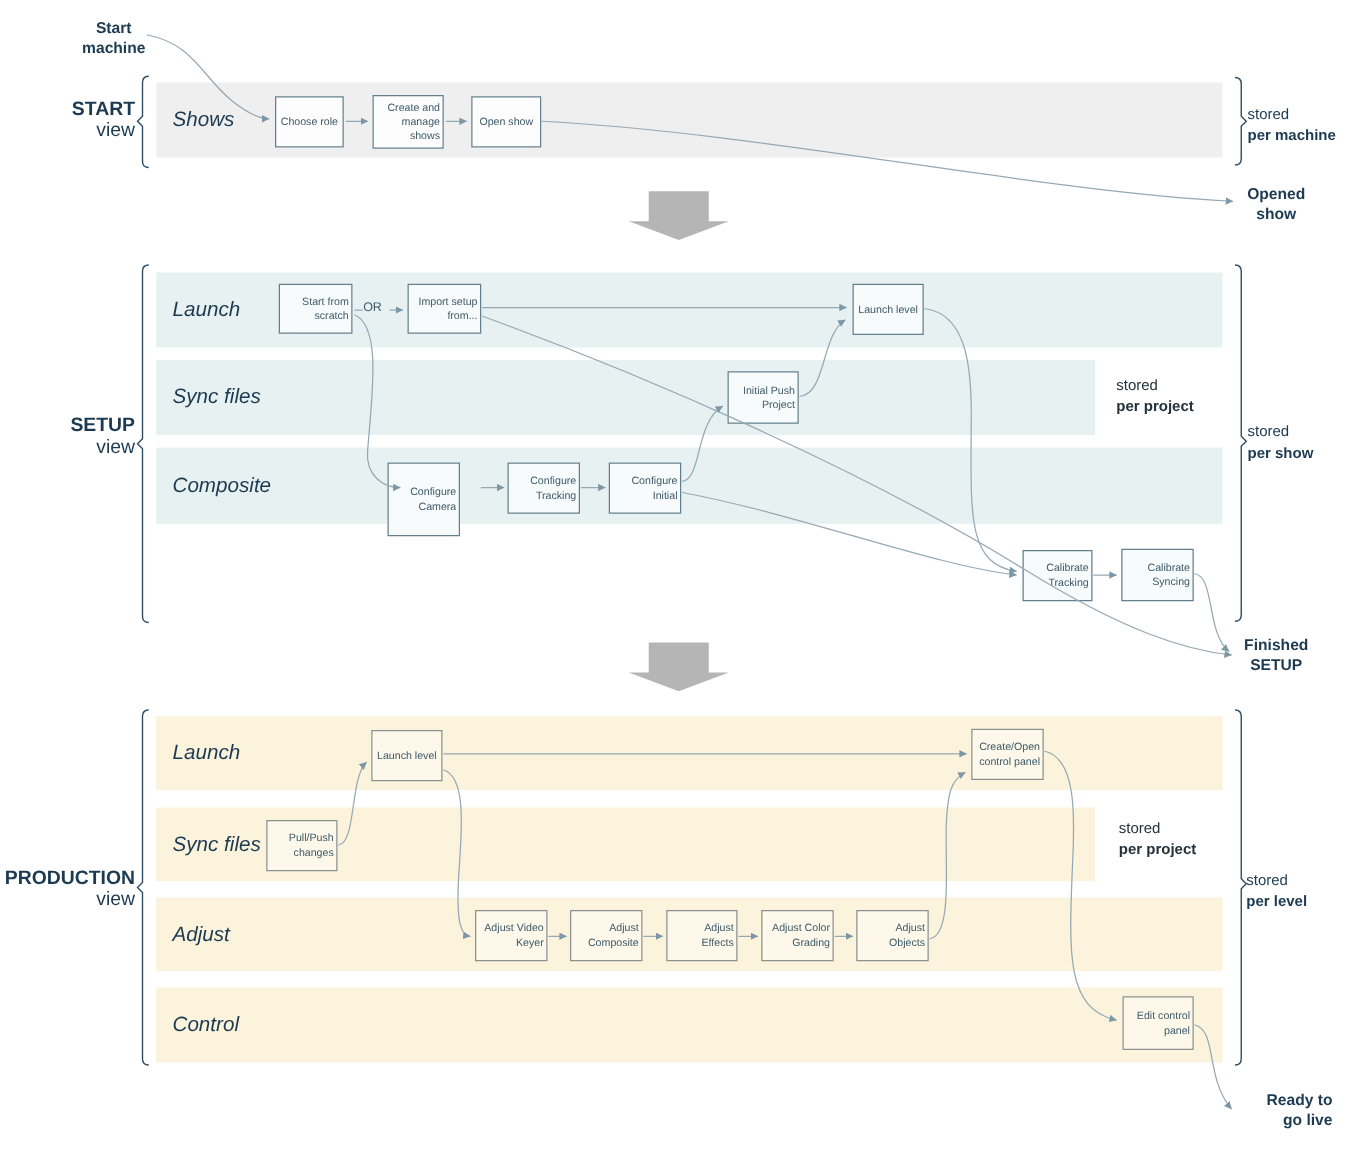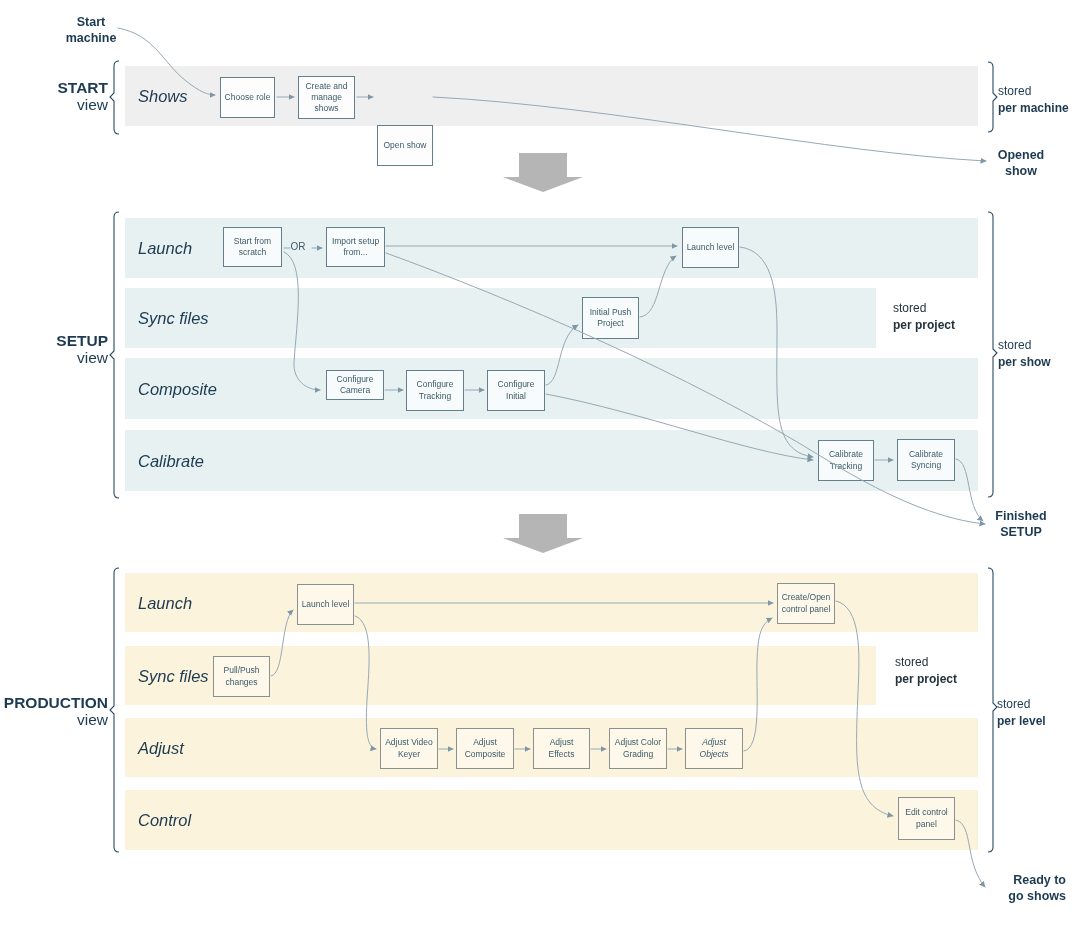--- a/index.html
+++ b/index.html
@@ -17,21 +17,21 @@
 
   .band{position:absolute;}
   .band.start{background:var(--start-band);}
   .band.setup{background:var(--setup-band);}
   .band.production{background:var(--production-band);}
 
   .lane-label{position:absolute;left:13px;top:50%;transform:translateY(-50%);
     font-style:italic;font-size:16.5px;color:var(--text-dark);white-space:nowrap;}
 
   .node{position:absolute;display:flex;align-items:center;justify-content:center;
-    text-align:center;font-size:8.5px;line-height:1.3;color:#3d5a69;
+    text-align:right;font-size:8.5px;line-height:1.3;color:#3d5a69;
     border:1px solid var(--box-border);box-sizing:border-box;padding:11px 2px;z-index:2;}
   .node.start-box{background:#fdfdfd;}
   .node.setup-box{background:#f7fbfb;}
   .node.prod-box{background:#fdf8ea;border-color:#8a9290;}
 
   .view-label{position:absolute;left:0;width:108px;text-align:right;
     color:var(--text-dark);font-size:15.5px;line-height:17px;z-index:2;}
   .view-label .vn{font-weight:bold;display:block;}
   .view-label .vs{display:block;}
 
@@ -58,23 +58,20 @@
 
   <div class="band setup" style="left:125px;top:218px;width:853px;height:60px;">
     <span class="lane-label">Launch</span>
   </div>
   <div class="band setup" style="left:125px;top:288px;width:751px;height:60px;">
     <span class="lane-label">Sync files</span>
   </div>
   <div class="band setup" style="left:125px;top:358px;width:853px;height:61px;">
     <span class="lane-label">Composite</span>
   </div>
-  <div class="band setup" style="left:125px;top:430px;width:853px;height:61px;">
-    <span class="lane-label">Calibrate</span>
-  </div>
 
   <div class="band production" style="left:125px;top:573px;width:853px;height:59px;">
     <span class="lane-label">Launch</span>
   </div>
   <div class="band production" style="left:125px;top:646px;width:751px;height:59px;">
     <span class="lane-label">Sync files</span>
   </div>
   <div class="band production" style="left:125px;top:790px;width:853px;height:60px;">
     <span class="lane-label">Control</span>
   </div>
@@ -123,48 +120,48 @@
   <div class="endpoint-label" style="left:980px;top:147px;width:82px;">
     <span>Opened</span>
     <span>show</span>
   </div>
   <div class="endpoint-label" style="left:980px;top:508px;width:82px;">
     <span>Finished</span>
     <span>SETUP</span>
   </div>
   <div class="endpoint-label" style="left:980px;top:872px;width:86px;text-align:right;">
     <span>Ready to</span>
-    <span>go shows</span>
+    <span>go live</span>
   </div>
 
   <div class="or-label" style="left:287px;top:241px;">OR</div>
 
   <div class="node start-box" style="left:220px;top:77px;width:55px;height:41px;">
     <span>Choose role</span>
     </div>
   <div class="node start-box" style="left:298px;top:76px;width:57px;height:43px;">
     <span>Create and manage shows</span>
     </div>
-  <div class="node start-box" style="left:377px;top:77px;width:56px;height:41px;margin-top:48px;">
+  <div class="node start-box" style="left:377px;top:77px;width:56px;height:41px;">
     <span>Open show</span>
     </div>
 
   <div class="node setup-box" style="left:223px;top:227px;width:59px;height:40px;">
     <span>Start from scratch</span>
     </div>
   <div class="node setup-box" style="left:326px;top:227px;width:59px;height:40px;">
     <span>Import setup from...</span>
     </div>
   <div class="node setup-box" style="left:682px;top:227px;width:57px;height:41px;">
     <span>Launch level</span>
     </div>
   <div class="node setup-box" style="left:582px;top:297px;width:57px;height:42px;">
     <span>Initial Push Project</span>
     </div>
-  <div class="node setup-box" style="left:326px;top:370px;width:58px;height:30px;">
+  <div class="node setup-box" style="left:310px;top:370px;width:58px;height:59px;">
     <span>Configure Camera</span>
     </div>
   <div class="node setup-box" style="left:406px;top:370px;width:58px;height:41px;">
     <span>Configure Tracking</span>
     </div>
   <div class="node setup-box" style="left:487px;top:370px;width:58px;height:41px;">
     <span>Configure Initial</span>
     </div>
   <div class="node setup-box" style="left:818px;top:440px;width:56px;height:41px;">
     <span>Calibrate Tracking</span>
@@ -184,21 +181,21 @@
     </div>
   <div class="node prod-box" style="left:456px;top:728px;width:58px;height:41px;">
     <span>Adjust Composite</span>
     </div>
   <div class="node prod-box" style="left:533px;top:728px;width:57px;height:41px;">
     <span>Adjust Effects</span>
     </div>
   <div class="node prod-box" style="left:609px;top:728px;width:58px;height:41px;">
     <span>Adjust Color Grading</span>
     </div>
-  <div class="node prod-box" style="left:685px;top:728px;width:58px;height:41px;font-style:italic;">
+  <div class="node prod-box" style="left:685px;top:728px;width:58px;height:41px;">
     <span>Adjust Objects</span>
     </div>
   <div class="node prod-box" style="left:777px;top:583px;width:58px;height:41px;">
     <span>Create/Open control panel</span>
     </div>
   <div class="node prod-box" style="left:898px;top:797px;width:57px;height:43px;">
     <span>Edit control panel</span>
     </div>
 
   <svg class="overlay" width="1079" height="925" viewBox="0 0 1079 925">

